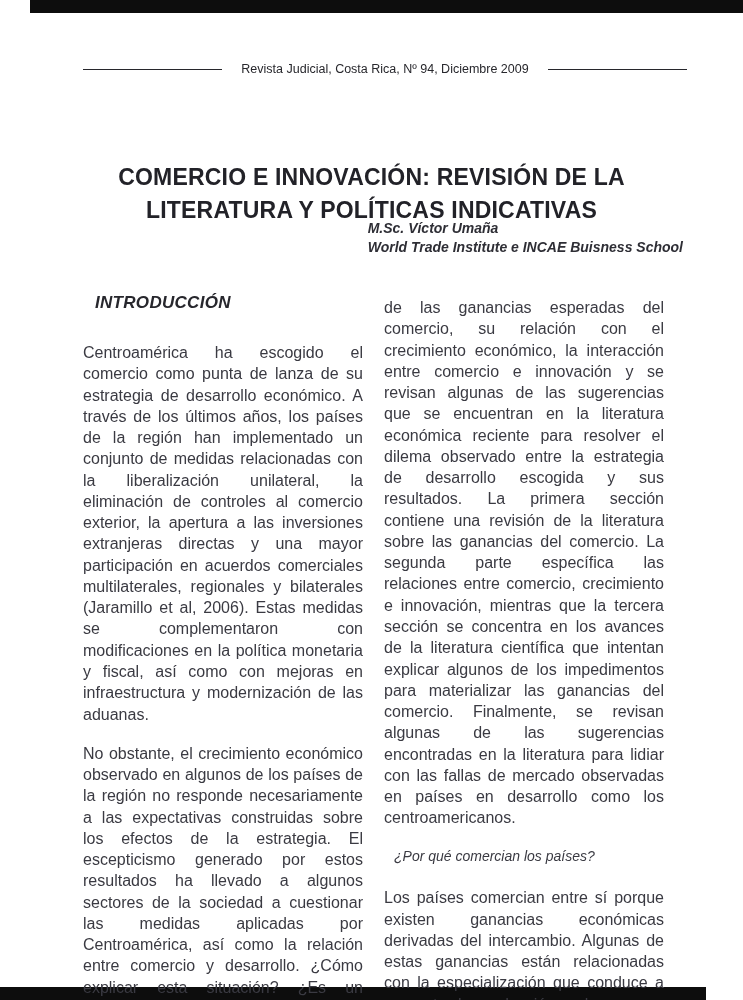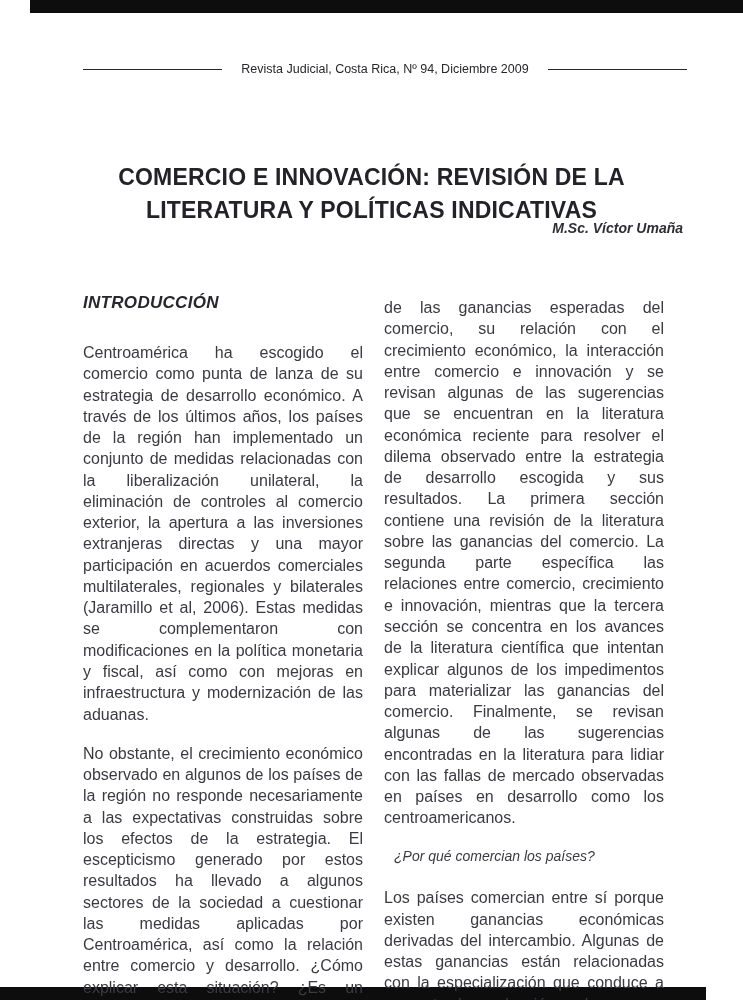--- a/index.html
+++ b/index.html
@@ -37,21 +37,21 @@
   }
 
   .columns{
     position:absolute;top:293px;left:83px;width:585px;
     display:flex;gap:17px;
   }
   .col{width:284px;}
   .col.right{padding-top:4px;}
 
   .section-heading{
-    margin:0 0 29px 0;
+    margin:0 0 29px 12px;
     font-size:17px;font-weight:bold;font-style:italic;
     color:#27272d;letter-spacing:0.3px;
   }
   .body-par{
     margin:0 4px 18px 0;
     font-size:16px;line-height:1.33;
     text-align:justify;
   }
   .sub-heading{
     margin:16px 0 22px 10px;
@@ -71,20 +71,21 @@
   <span>Revista Judicial, Costa Rica, Nº 94, Diciembre 2009</span>
   <span class="rule"></span>
 </div>
 
 <div class="article-title">
   <span class="inner">COMERCIO E INNOVACIÓN: REVISIÓN DE LA LITERATURA Y POLÍTICAS INDICATIVAS</span>
 </div>
 
 <div class="author-block">
   <div>M.Sc. Víctor Umaña</div>
+  <div>World Trade Institute e INCAE Buisness School</div>
 </div>
 
 <div class="columns">
   <div class="col left">
     <h2 class="section-heading">INTRODUCCIÓN</h2>
     <p class="body-par">Centroamérica ha escogido el comercio como punta de lanza de su estrategia de desarrollo económico. A través de los últimos años, los países de la región han implementado un conjunto de medidas relacionadas con la liberalización unilateral, la eliminación de controles al comercio exterior, la apertura a las inversiones extranjeras directas y una mayor participación en acuerdos comerciales multilaterales, regionales y bilaterales (Jaramillo et al, 2006). Estas medidas se complementaron con modificaciones en la política monetaria y fiscal, así como con mejoras en infraestructura y modernización de las aduanas.</p>
     <p class="body-par">No obstante, el crecimiento económico observado en algunos de los países de la región no responde necesariamente a las expectativas construidas sobre los efectos de la estrategia. El escepticismo generado por estos resultados ha llevado a algunos sectores de la sociedad a cuestionar las medidas aplicadas por Centroamérica, así como la relación entre comercio y desarrollo. ¿Cómo explicar esta situación? ¿Es un problema de aplicación de la estrategia? ¿Qué se puede hacer al respecto?</p>
     <p class="body-par">Para intentar responder a entre interrogantes, en este trabajo se hace un repaso teórico</p>
   </div>
   <div class="col right">

